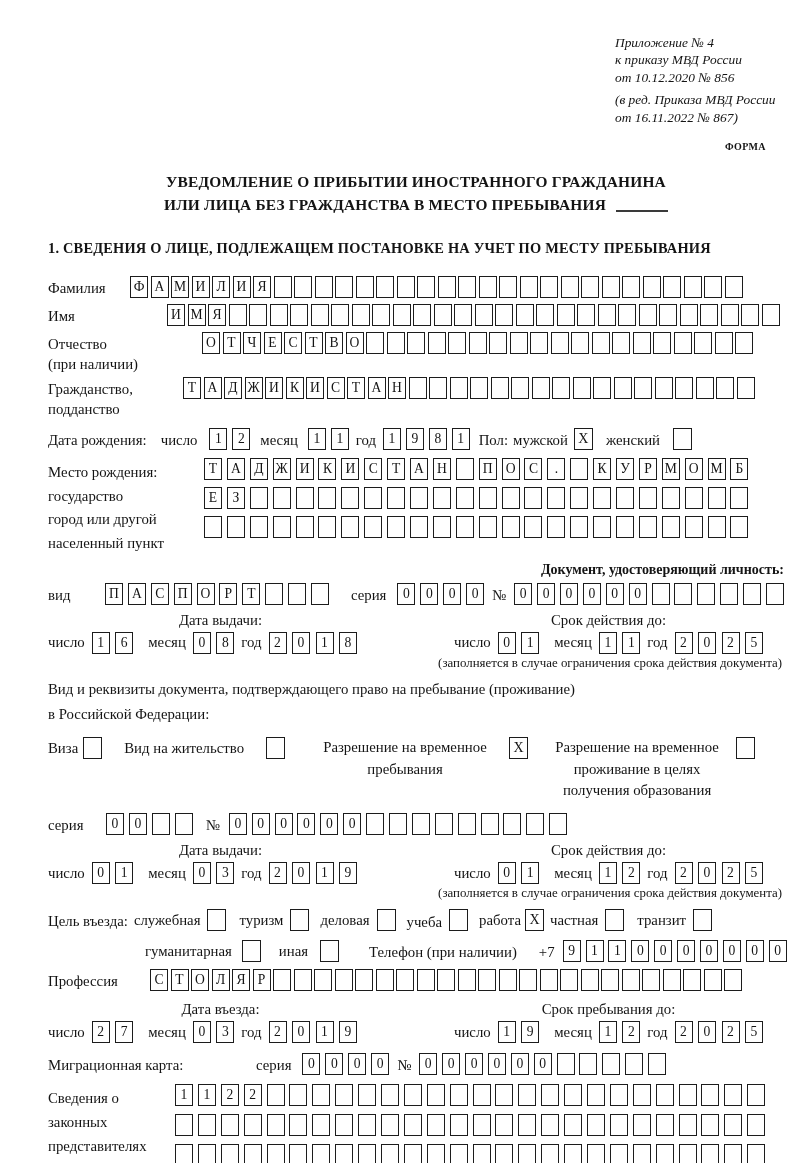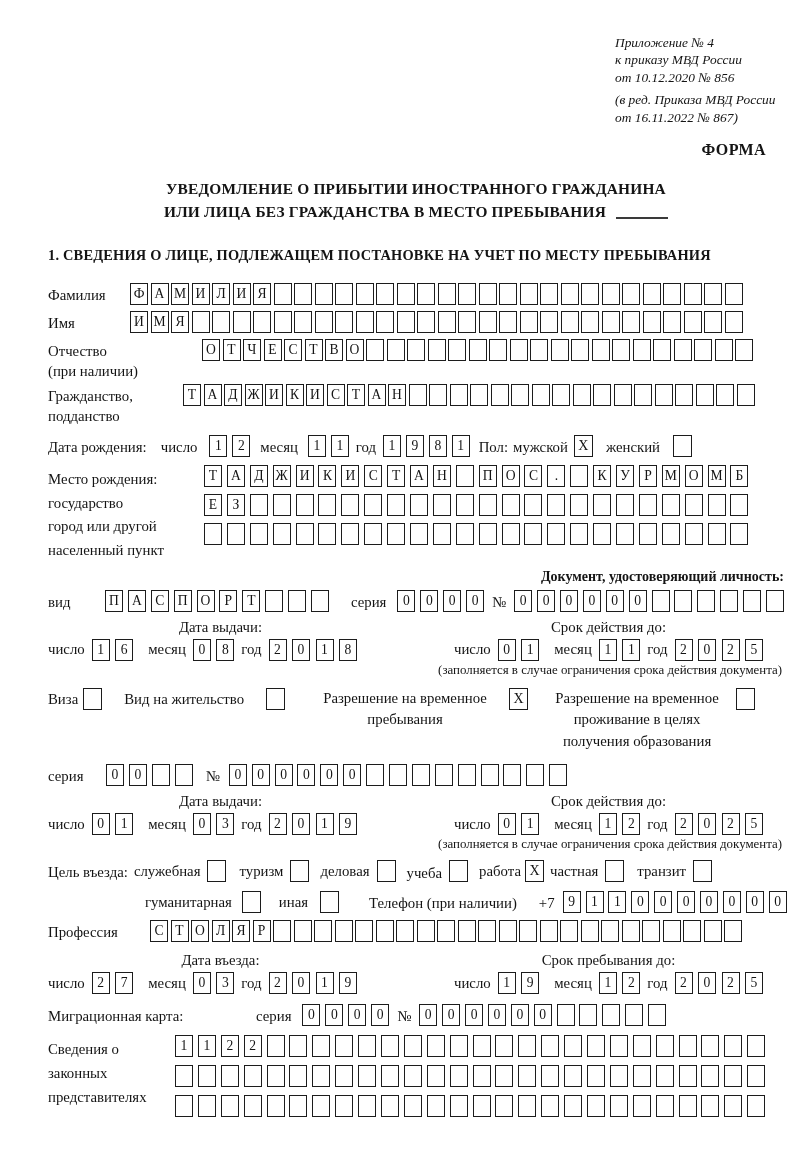--- a/index.html
+++ b/index.html
@@ -6,21 +6,21 @@
   .page {
     position:relative; box-sizing:border-box;
     width:800px; min-height:1163px;
     padding:34px 16px 18px 48px;
     background:#ffffff; color:#141414;
     font-family:"Liberation Serif","DejaVu Serif",serif;
     font-size:14.8px; overflow:hidden;
   }
   .appendix { margin-left:567px; font-size:13.4px; line-height:1.3;font-style:italic; }
   .appendix .rev { margin-top:5px; }
-  .forma { text-align:right; padding-right:18px; font-weight:bold; font-size:16px; margin-top:15px; letter-spacing:.4px; }
+  .forma { text-align:right; padding-right:18px; font-weight:bold; font-size:10px; margin-top:15px; letter-spacing:.4px; }
   .title { text-align:center; font-weight:bold; font-size:15.4px; line-height:1.5; margin-top:18px; letter-spacing:.2px; }
   .blank { display:inline-block; width:52px; border-bottom:2px solid #3a3a3a; margin-left:10px; vertical-align:-2px; }
   .sec-heading { font-weight:bold; font-size:14.4px; margin-top:24px; letter-spacing:.2px; }
 
   .frow { display:flex; align-items:flex-start; }
   .lbl { flex:0 0 auto; padding-top:3px; line-height:1.35; }
   .lbl div { white-space:nowrap; }
 
   .cells { display:flex; flex-wrap:nowrap; gap:2.5px; }
   .cells.sp { gap:4.9px; }
@@ -103,21 +103,21 @@
         <span class="cell"></span>
         <span class="cell"></span>
         <span class="cell"></span>
         <span class="cell"></span>
         <span class="cell"></span>
         <span class="cell"></span>
         <span class="cell"></span>
       </div>
   </div>
 
-  <div class="frow" style="margin-top:5px;">
+  <div class="frow" style="margin-top:5px;gap:37px;">
     <div class="lbl" style="width:82px;">Имя</div>
     <div class="cells">
         <span class="cell">И</span>
         <span class="cell">М</span>
         <span class="cell">Я</span>
         <span class="cell"></span>
         <span class="cell"></span>
         <span class="cell"></span>
         <span class="cell"></span>
         <span class="cell"></span>
@@ -415,20 +415,24 @@
             <span class="cell">2</span>
             <span class="cell">0</span>
             <span class="cell">2</span>
             <span class="cell">5</span>
           </span>
       </div>
       <div class="note">(заполняется в случае ограничения срока действия документа)</div>
     </div>
   </div>
 
+  <div style="margin-top:6px; line-height:1.7;">
+    <div>Вид и реквизиты документа, подтверждающего право на пребывание (проживание)</div>
+    <div>в Российской Федерации:</div>
+  </div>
 
   <div class="permit-row">
     <span class="inl-lbl">Виза</span>
     <span class="cb" style="margin-left:5px;"></span>
     <span class="inl-lbl" style="margin-left:22px;">Вид на жительство</span>
     <span class="cb" style="margin-left:22px;"></span>
     <div class="pstack" style="margin-left:24px; width:192px;">
       <div>Разрешение на временное</div>
       <div>пребывания</div>
     </div>

